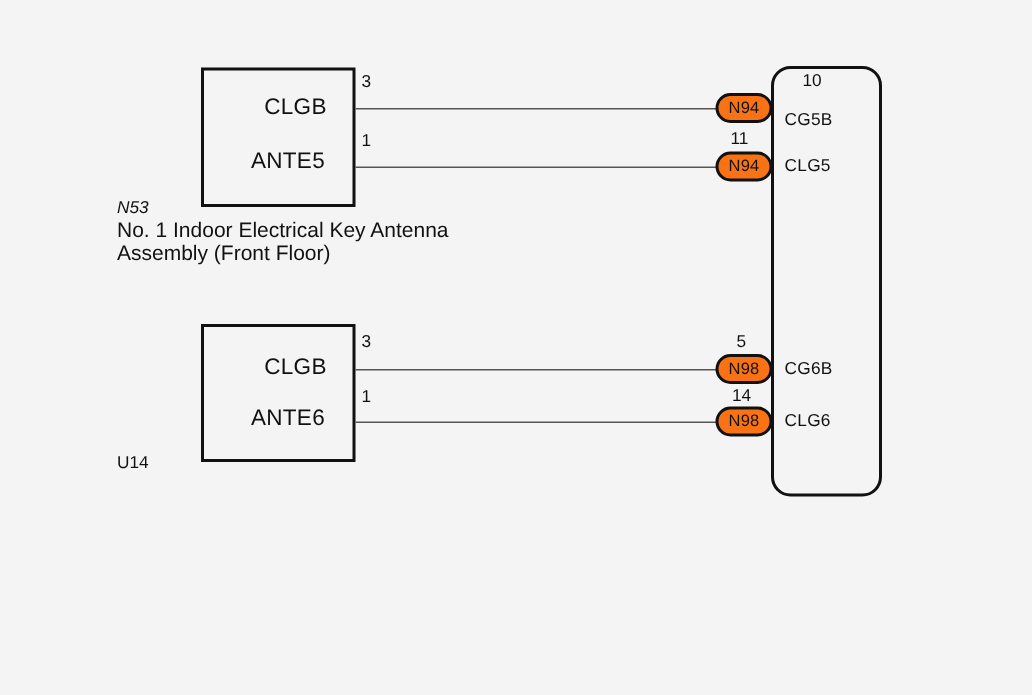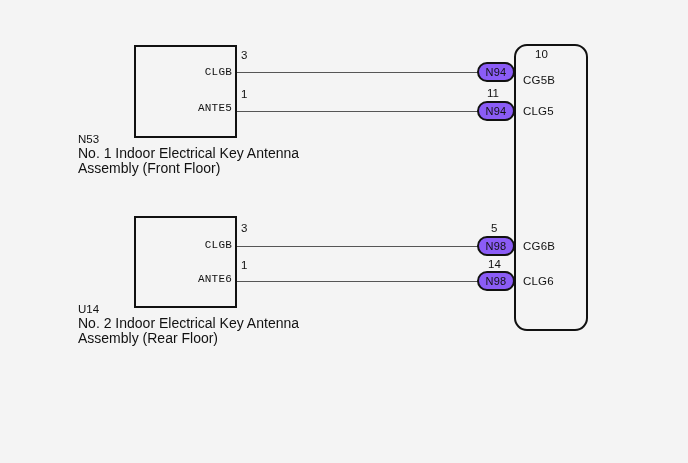--- a/index.html
+++ b/index.html
@@ -26,27 +26,26 @@
     background: #f4f4f4;
     border: 2px solid #111111;
     box-sizing: border-box;
   }
   #box-n53 { left: 134px; top: 45px;  width: 103px; height: 93px; }
   #box-u14 { left: 134px; top: 216px; width: 103px; height: 92px; }
 
   
   .term-label {
     position: absolute;
-    font-size: 11px;
+    font-size: 15px;
     line-height: 12px;
     letter-spacing: 0.2px;
     white-space: nowrap;
-    text-align: right;
+    text-align: center;
     color: #111;
-    font-family: Liberation Mono, monospace;
   }
 
   
   .wire {
     position: absolute;
     height: 0;
     border-top: 1.5px solid #555555;
   }
 
   
@@ -58,21 +57,21 @@
     color: #111;
   }
 
   
   .connector {
     position: absolute;
     width: 38px;
     height: 20px;
     border: 2px solid #111111;
     border-radius: 10px;
-    background: #8b5cf6;
+    background: #f97316;
     box-sizing: border-box;
     font-size: 11px;
     line-height: 16px;
     text-align: center;
     letter-spacing: 0.2px;
     color: #111;
   }
 
   
   #ecu-box {
@@ -122,42 +121,40 @@
 
   <div class="term-label" style="left:152px; top:102px; width:80px;">ANTE5</div>
 
   <div class="pin-num" style="left:241px; top:49px;">3</div>
 
   <div class="pin-num" style="left:241px; top:88px;">1</div>
 
   <div class="wire" style="left:237px; top:72px; width:243px;"></div>
   <div class="wire" style="left:237px; top:111px; width:243px;"></div>
 
-  <div class="caption-code" style="left:78px; top:132px;">N53</div>
+  <div class="caption-code" style="left:78px; top:132px;font-style:italic;">N53</div>
 
   <div class="caption" style="left:78px; top:146px; width:250px;">No. 1 Indoor Electrical Key Antenna
 Assembly (Front Floor)</div>
 
   <div class="comp-box" id="box-u14"></div>
 
   <div class="term-label" style="left:162px; top:239px; width:70px;">CLGB</div>
 
   <div class="term-label" style="left:152px; top:273px; width:80px;">ANTE6</div>
 
   <div class="pin-num" style="left:241px; top:222px;">3</div>
 
   <div class="pin-num" style="left:241px; top:259px;">1</div>
 
   <div class="wire" style="left:237px; top:246px; width:243px;"></div>
   <div class="wire" style="left:237px; top:281px; width:243px;"></div>
 
   <div class="caption-code" style="left:78px; top:302px;">U14</div>
 
-  <div class="caption" style="left:78px; top:316px; width:250px;">No. 2 Indoor Electrical Key Antenna
-Assembly (Rear Floor)</div>
 
   <div id="ecu-box"></div>
 
   <div class="ecu-term" style="left:523px; top:74px;">CG5B</div>
   <div class="ecu-term" style="left:523px; top:105px;">CLG5</div>
   <div class="ecu-term" style="left:523px; top:240px;">CG6B</div>
   <div class="ecu-term" style="left:523px; top:275px;">CLG6</div>
 
   <div class="pin-num" style="left:487px; top:48px;margin-left:48px;">10</div>
   <div class="pin-num" style="left:487px; top:87px;">11</div>

